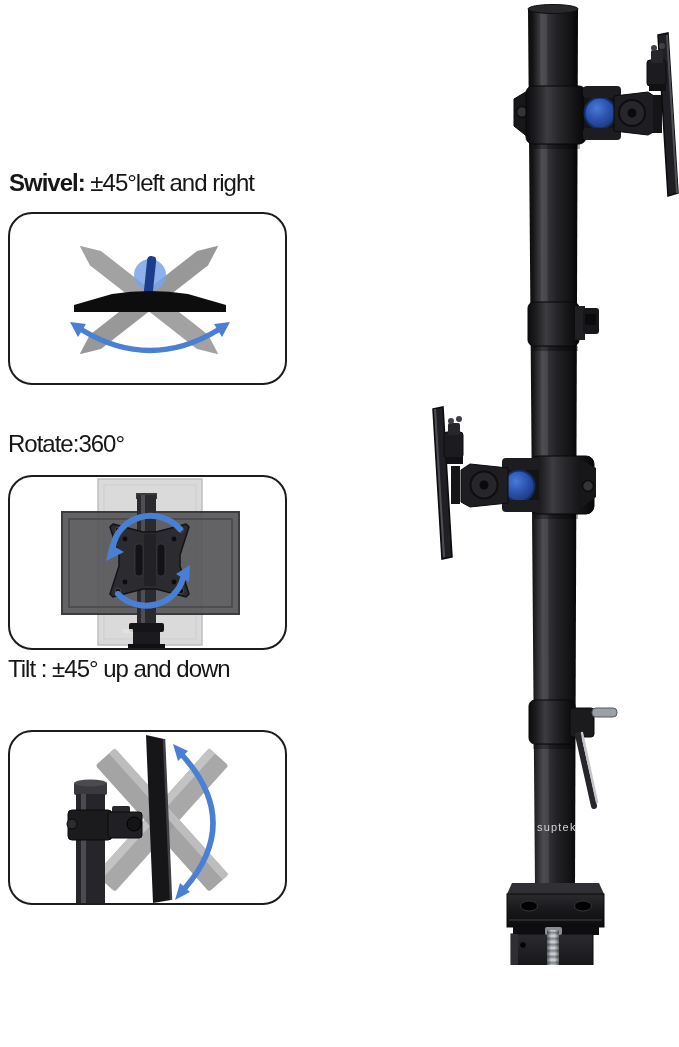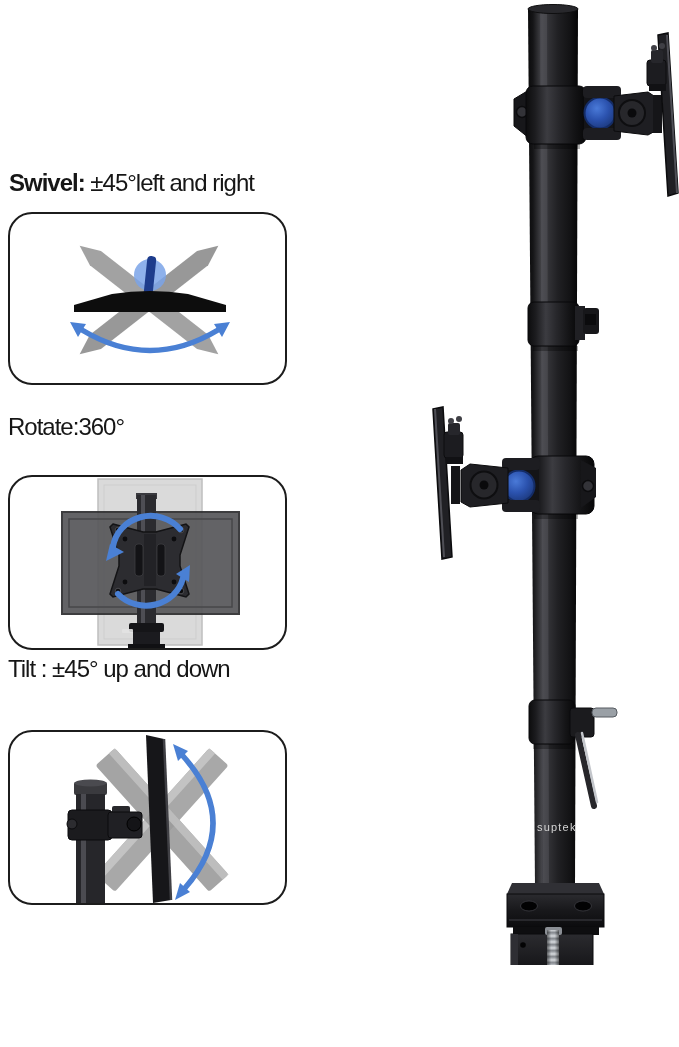--- a/index.html
+++ b/index.html
@@ -6,21 +6,21 @@
   .canvas {
     position:relative; width:679px; height:965px; overflow:hidden;
     background:var(--background,#ffffff);
     font-family:"Liberation Sans", sans-serif;
   }
   .heading {
     position:absolute; font-size:24px; letter-spacing:-1px;
     color:var(--heading-text,#161616); white-space:nowrap; line-height:1.15;
   }
   #heading-swivel { left:9px;  top:169px; }
-  #heading-rotate { left:8px;  top:413px; }
+  #heading-rotate { left:8px;  top:430px; }
   #heading-tilt   { left:8px;  top:655px; }
   #heading-swivel .lead { font-weight:700; }
   .feature-box {
     position:absolute; width:275px; background:#fff;
     border:2px solid var(--box-border,#1c1c1c); border-radius:24px; overflow:hidden;
   }
   #box-swivel { left:8px; top:212px; height:169px; }
   #box-rotate { left:8px; top:475px; height:171px; }
   #box-tilt   { left:8px; top:730px; height:171px; }
   .feature-box svg { display:block; width:100%; height:100%; }

